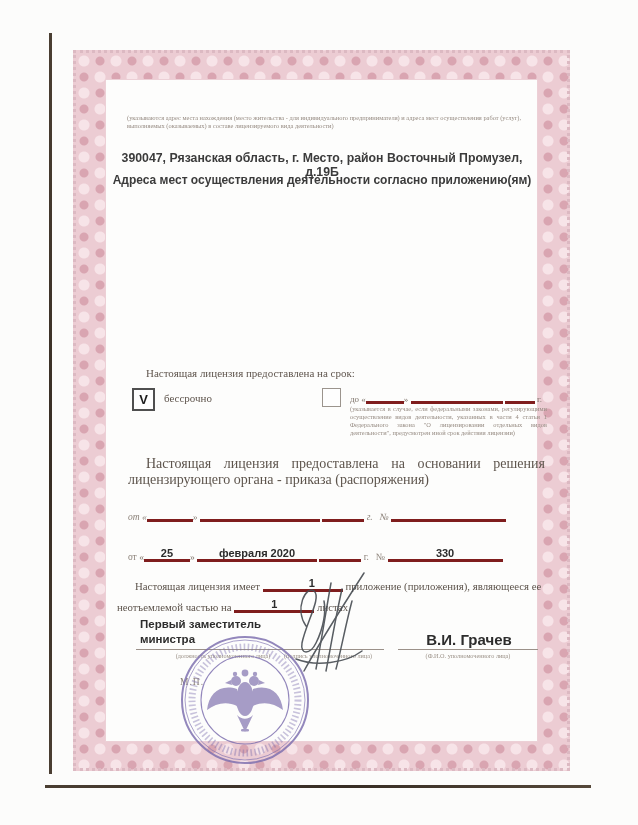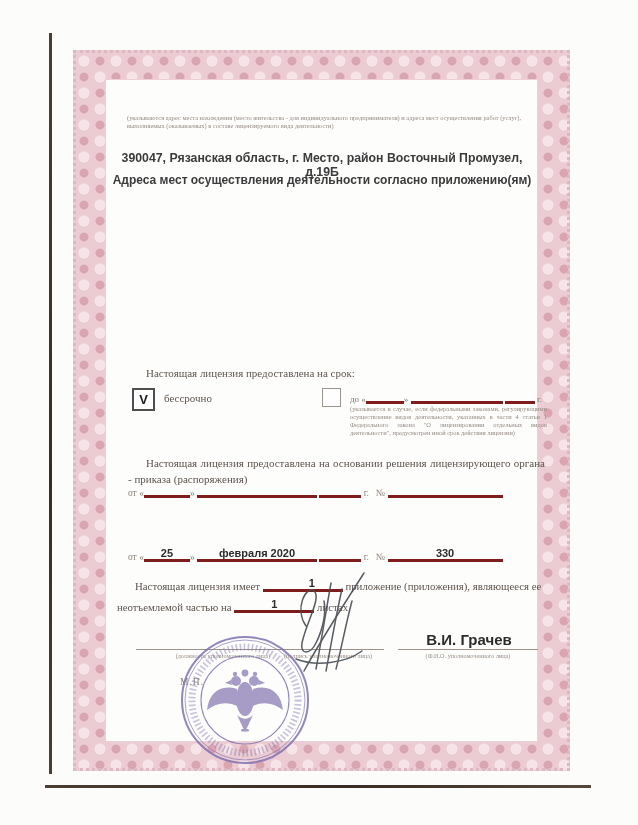--- a/index.html
+++ b/index.html
@@ -33,21 +33,21 @@
   .cb1{left:132px;top:388px;width:19px;height:19px;border:2px solid #4f4f4f;}
   .cb1 .mark{font-family:"Liberation Sans",sans-serif;font-weight:bold;font-size:13px;
         color:#1c1c1c;line-height:19px;}
   .cb2{left:322px;top:388px;width:17px;height:17px;border:1px solid #9b948d;}
   .inline-line{position:absolute;font-size:9.5px;color:#8b8178;white-space:nowrap;}
   .blank{display:inline-block;border-bottom:3px solid #7f1d1d;height:11px;
         text-align:center;vertical-align:bottom;}
   .fill-val{font-family:"Liberation Sans",sans-serif;font-weight:bold;font-size:11px;
         color:#2c2c2c;position:relative;top:-1px;}
   .until-note{left:350px;top:405px;width:197px;text-align:justify;}
-  .para{position:absolute;left:128px;width:417px;font-size:11px;line-height:15.5px;
+  .para{position:absolute;left:128px;width:417px;font-size:14px;line-height:15.5px;
         color:#5d544c;text-indent:18px;text-align:justify;}
   .attach-line{position:absolute;left:117px;font-size:10.8px;color:#5d544c;white-space:nowrap;}
   .sig-pos{position:absolute;left:140px;top:617px;font-family:"Liberation Sans",sans-serif;
         font-weight:bold;font-size:11.5px;line-height:14.5px;color:#2d2d2d;}
   .sig-name{position:absolute;left:402px;top:631px;width:134px;text-align:center;
         font-family:"Liberation Sans",sans-serif;font-weight:bold;font-size:15px;color:#2d2d2d;}
   .sig-rule{position:absolute;top:649px;border-top:1px solid #9b9189;height:0;}
   .caption{position:absolute;top:652px;text-align:center;font-size:6.2px;color:#9a9086;}
   .mp{position:absolute;left:180px;top:677px;font-size:9.5px;color:#8b8076;letter-spacing:1px;}
   .stamp{position:absolute;left:178px;top:633px;width:134px;height:134px;opacity:.82;}
@@ -79,21 +79,21 @@
   <div class="checkbox cb2"></div>
   <div class="inline-line" style="left:350px;top:390px;font-size:9px;color:#7d7269;">
     <span>до «</span><span class="blank" style="width:38px;"></span><span>»</span>
     <span class="blank" style="width:92px;"></span>
     <span class="blank" style="width:30px;"></span>
     <span>г.</span>
   </div>
   <div class="tiny-note until-note">(указывается в случае, если федеральными законами, регулирующими осуществление видов деятельности, указанных в части 4 статьи 1 Федерального закона "О лицензировании отдельных видов деятельности", предусмотрен иной срок действия лицензии)</div>
 
   <div class="para" style="top:456px;">Настоящая лицензия предоставлена на основании решения лицензирующего органа - приказа (распоряжения)</div>
-  <div class="inline-line" style="left:128px;top:484px;">
+  <div class="inline-line" style="left:128px;top:508px;font-style:italic;">
     <span>от «</span><span class="blank" style="width:46px;"><span class="fill-val"></span></span><span>»</span>
     <span class="blank" style="width:120px;"><span class="fill-val"></span></span>
     <span class="blank" style="width:42px;"></span>
     <span>г.</span>&nbsp;&nbsp;
     <span>№</span>
     <span class="blank" style="width:115px;"><span class="fill-val"></span></span>
   </div>
 
   <div class="inline-line" style="left:128px;top:548px;">
     <span>от «</span><span class="blank" style="width:46px;"><span class="fill-val">25</span></span><span>»</span>
@@ -108,20 +108,24 @@
     <span>Настоящая лицензия имеет</span>
     <span class="blank" style="width:80px;"><span class="fill-val">1</span></span>
     <span>приложение (приложения), являющееся ее</span>
   </div>
   <div class="attach-line" style="top:599px;">
     <span>неотъемлемой частью на</span>
     <span class="blank" style="width:80px;"><span class="fill-val">1</span></span>
     <span>листах</span>
   </div>
 
+  <div class="sig-pos">
+    <div>Первый заместитель</div>
+    <div>министра</div>
+  </div>
   <div class="sig-name">В.И. Грачев</div>
 
   <div class="sig-rule" style="left:136px;width:174px;"></div>
   <div class="sig-rule" style="left:272px;width:112px;"></div>
   <div class="sig-rule" style="left:398px;width:140px;"></div>
 
   <div class="caption" style="left:132px;width:182px;">(должность уполномоченного лица)</div>
   <div class="caption" style="left:256px;width:144px;">(подпись уполномоченного лица)</div>
   <div class="caption" style="left:390px;width:156px;">(Ф.И.О. уполномоченного лица)</div>
 

